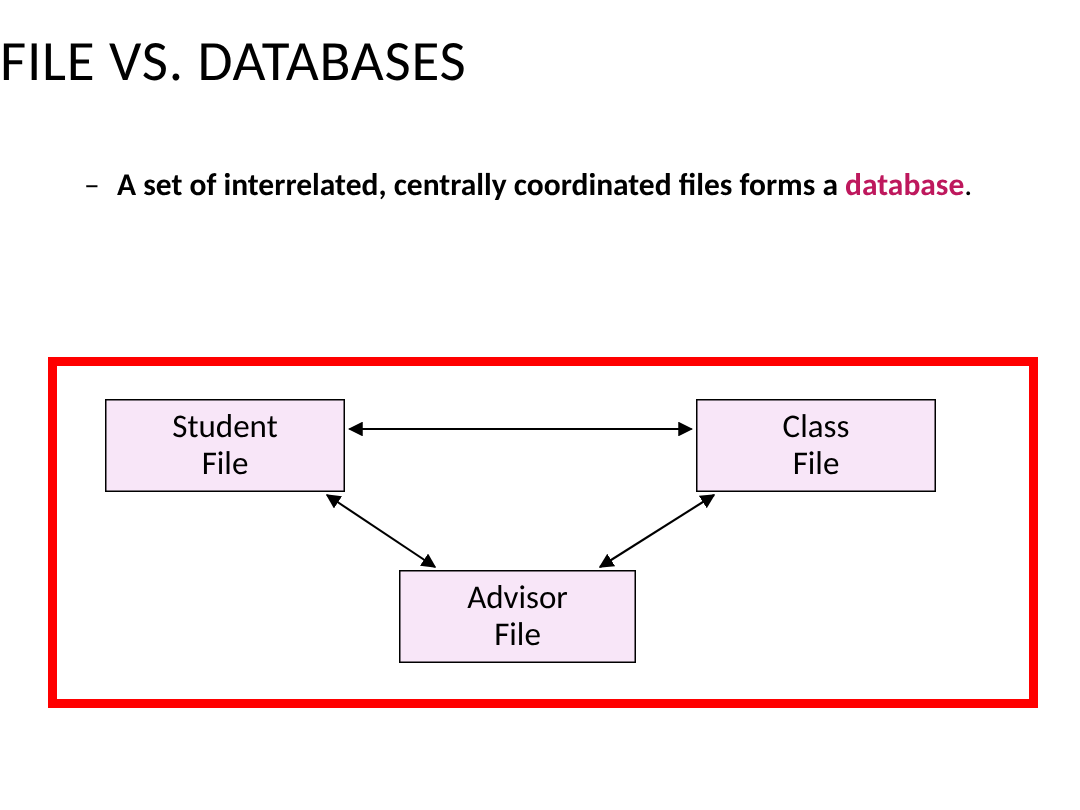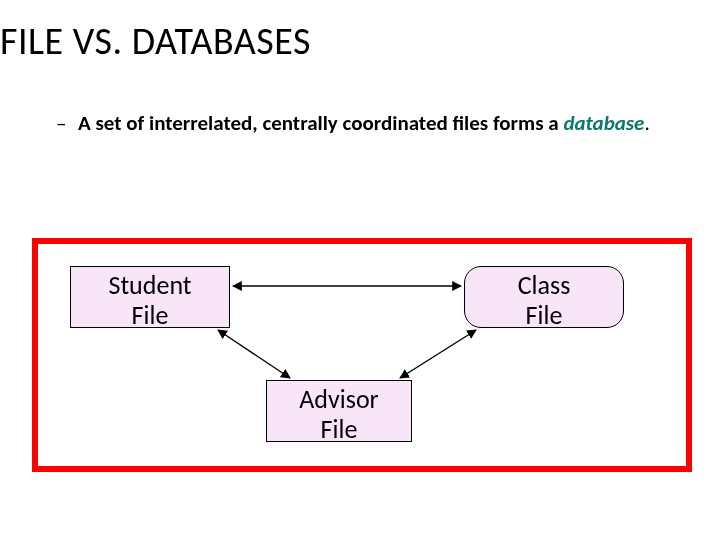--- a/index.html
+++ b/index.html
@@ -38,63 +38,61 @@
     left: -22px;
     top: 0;
     font-size: 21px;
   }
   .bullet-text {
     display: inline;
     font-weight: bold;
   }
   .kw {
     font-weight: 700;
-    font-style: italic;
-    color: #0f766e;
+    color: #be185d;
   }
   .period { color:#000; font-style:normal; font-weight:400; }
 
   .db-frame {
     position: absolute;
     left: 32px;
     top: 238px;
     width: 648px;
     height: 222px;
     border: 6px solid #ff0000;
     background: #ffffff;
     box-sizing: content-box;
   }
 
   .file-box {
     position: absolute;
     border: 1px solid #000;
     background: #f8e6f8;
-    font-size: 26px;
+    font-size: 22px;
     text-align: center;
     line-height: 1.15;
     padding-top: 4px;
     box-sizing: border-box;
   }
   #box-student {
     left: 70px;
     top: 266px;
     width: 160px;
     height: 62px;
   }
   #box-class {
     left: 464px;
     top: 266px;
     width: 160px;
     height: 62px;
-    border-radius: 17px;
   }
   #box-advisor {
     left: 266px;
     top: 380px;
-    width: 146px;
+    width: 158px;
     height: 62px;
   }
 
   svg.arrows {
     position: absolute;
     left: 0;
     top: 0;
     width: 720px;
     height: 540px;
     pointer-events: none;

